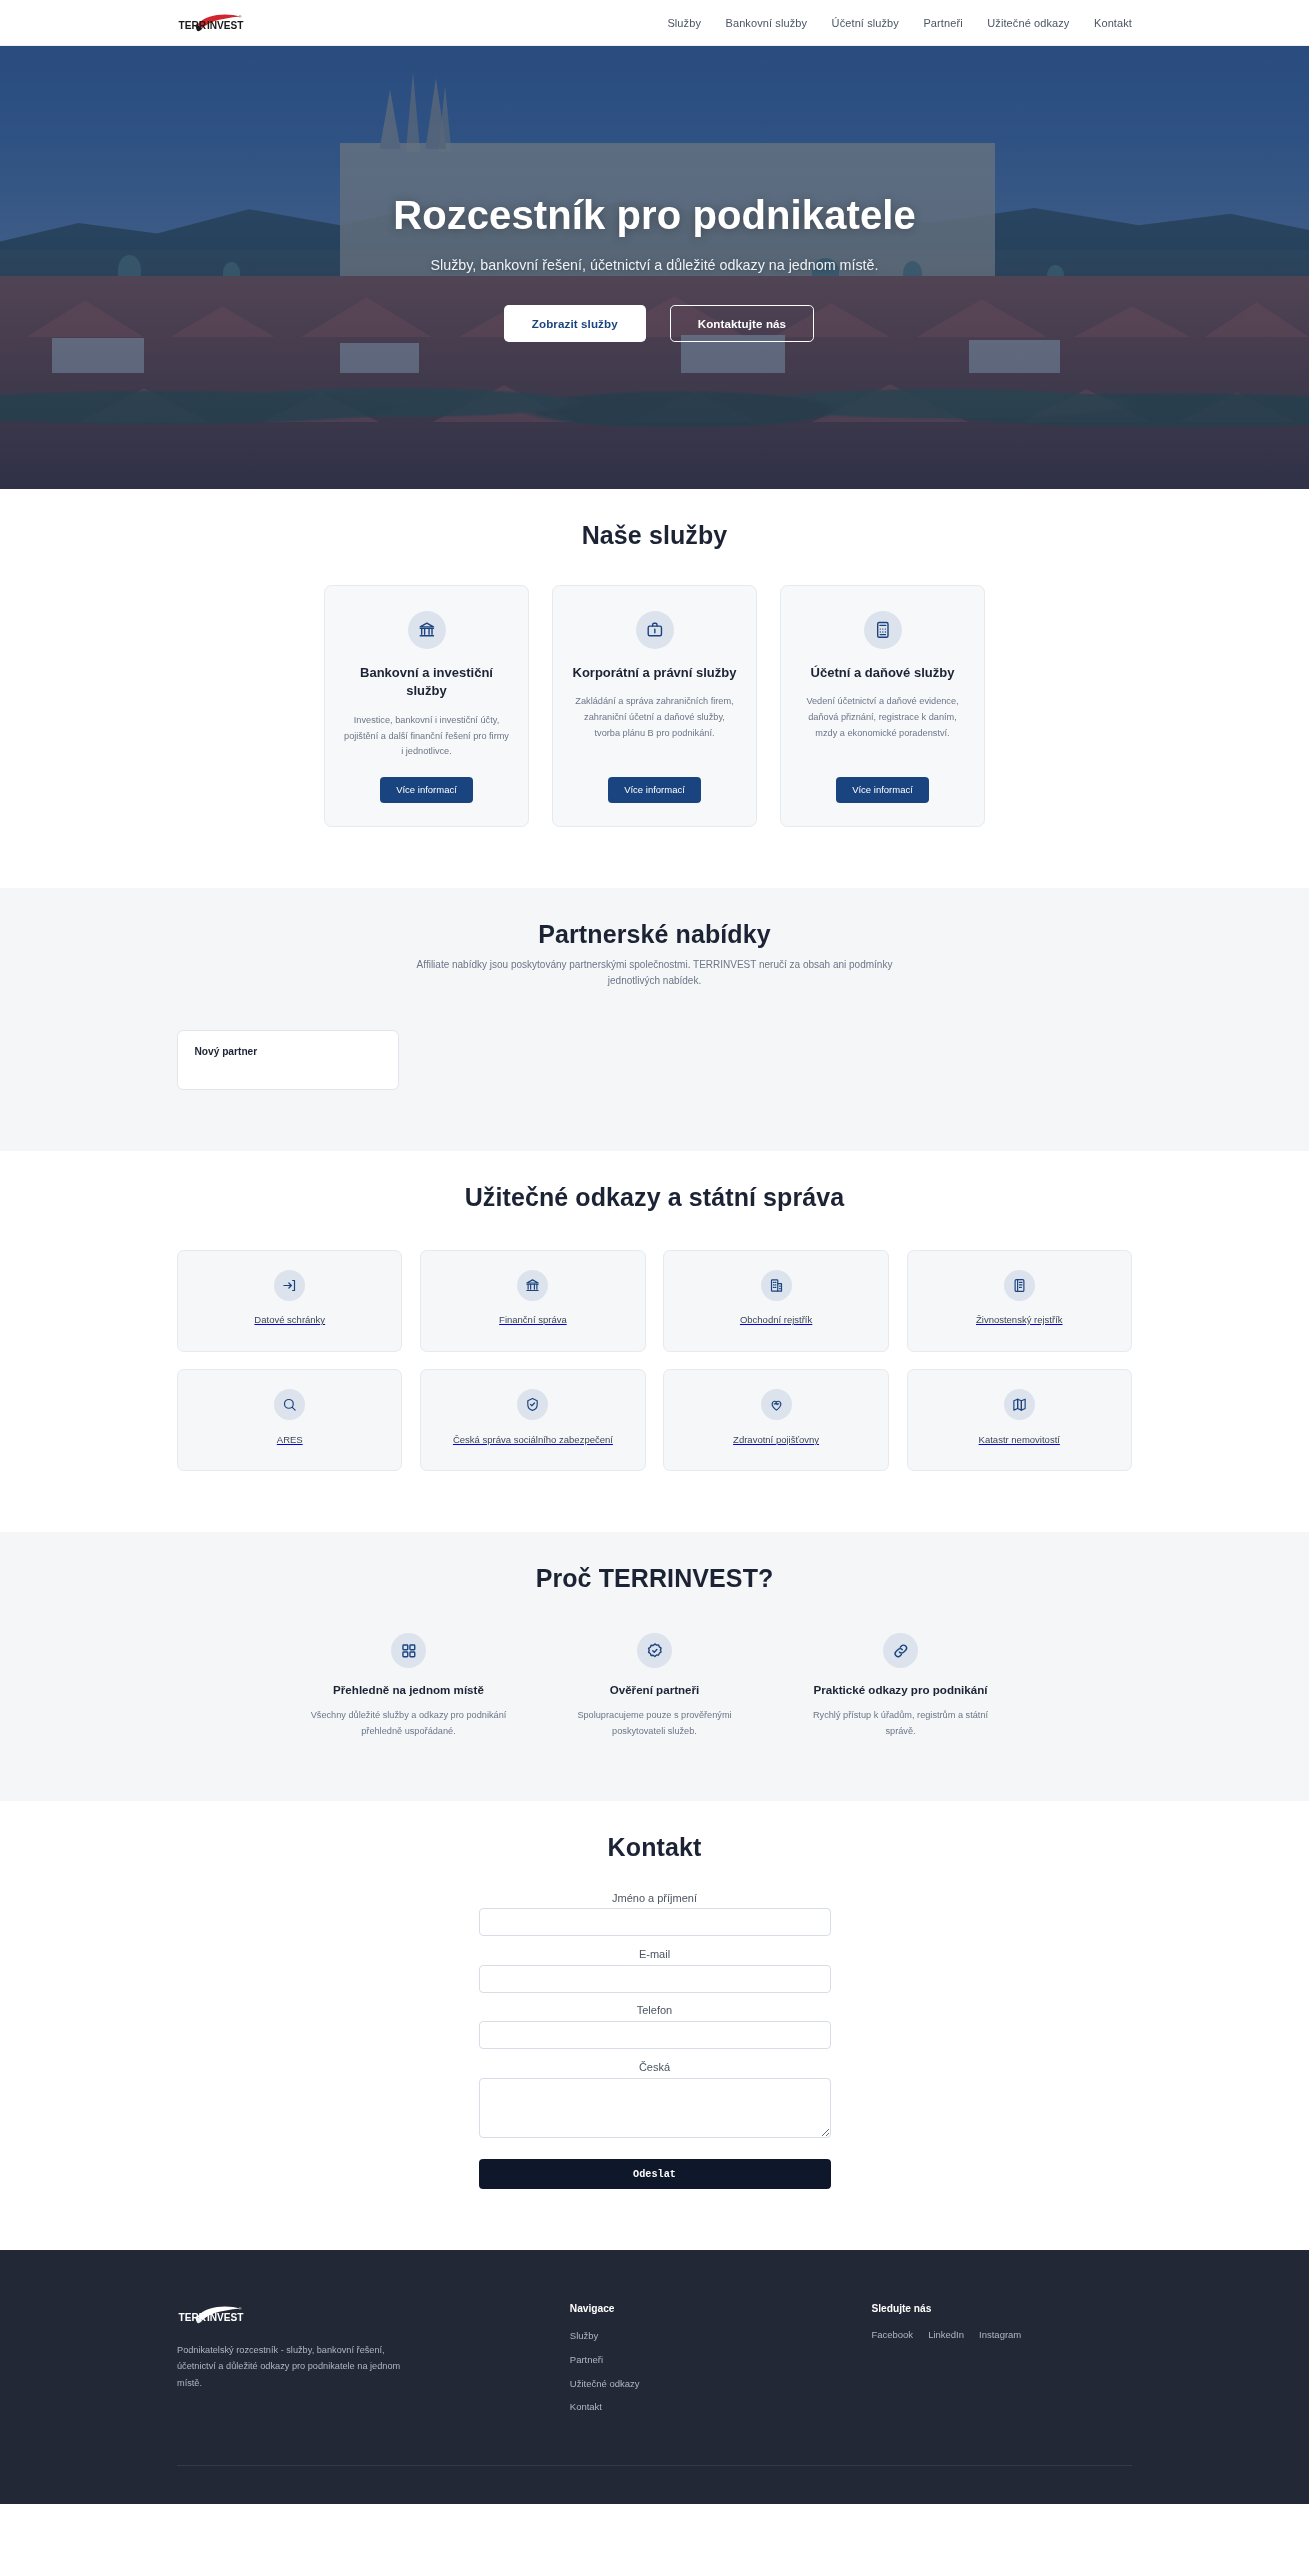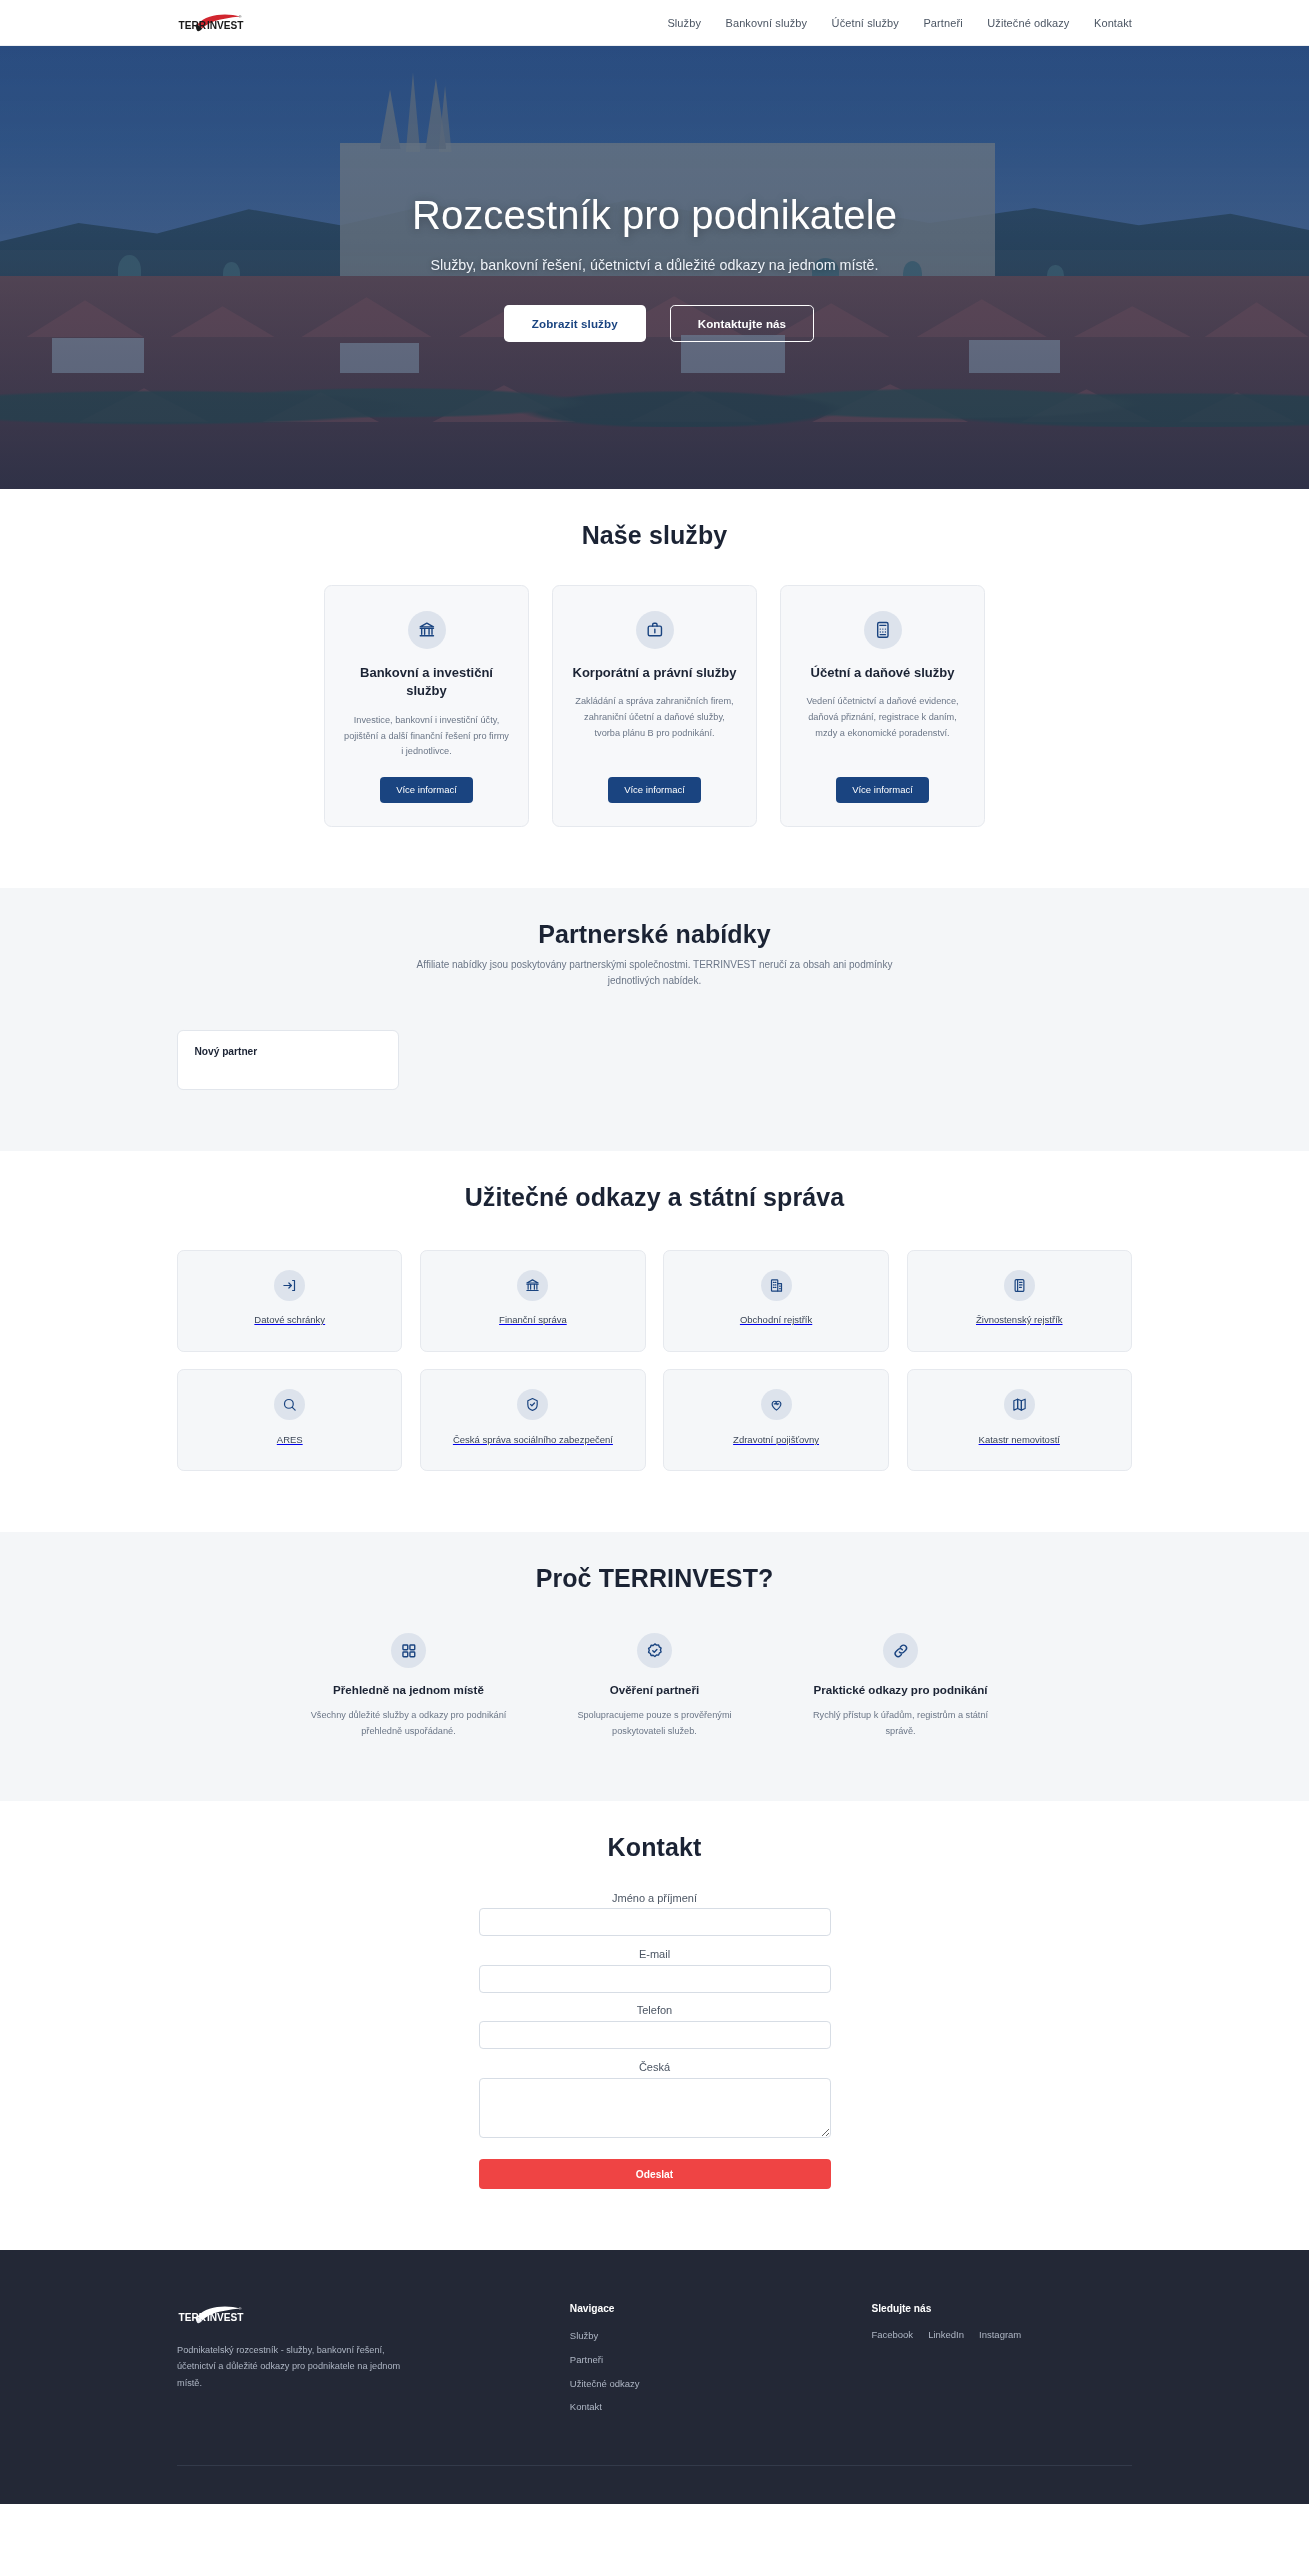--- a/index.html
+++ b/index.html
@@ -81,21 +81,21 @@
                radial-gradient(ellipse at 72% 76%, #45633f 0 13%, transparent 15%),
                radial-gradient(ellipse at 90% 83%, #3d5a3a 0 14%, transparent 16%);
     opacity:.85;
   }
   .hero-overlay{
     position:absolute; inset:0;
     background:linear-gradient(180deg, rgba(30,58,105,.62) 0%, rgba(27,52,96,.58) 50%, rgba(23,45,85,.66) 100%);
   }
   .hero-inner{ position:relative; z-index:3; text-align:center; width:736px; }
   .hero h1{
-    font-size:40px; line-height:1.14; font-weight:400; color:#ffffff;
+    font-size:40px; line-height:1.14; font-weight:700; color:#ffffff;
     letter-spacing:0.1px; margin-bottom:15px;
     text-shadow:0 1.4px 9.5px rgba(0,0,0,.30);
   }
   .hero p{
     font-size:14.3px; line-height:1.55; color:#eef2f8; font-weight:400;
     max-width:545px; margin:0 auto 29px; text-shadow:0 0.7px 5.5px rgba(0,0,0,.35);
   }
   .hero-btns{ display:flex; justify-content:center; gap:15px; }
   .btn{
     font-size:11.6px; font-weight:700; border-radius:4.8px; cursor:pointer;
@@ -175,23 +175,23 @@
   .contact-form{ width:352px; margin:30px auto 0; }
   .field{ margin-bottom:11.6px; }
   .field label{ display:block; font-size:11px; color:#4b5563; margin-bottom:4.8px;text-align:center; }
   .field input, .field textarea{
     width:100%; border:0.7px solid #d7dde5; border-radius:4.1px;
     padding:7.5px 8.2px; font-size:9.5px; font-family:inherit; color:#1b2334;
     background:#ffffff; outline:none;
   }
   .field textarea{ height:60px; resize:vertical; }
   .submit-btn{
-    width:100%; background:#ef4444; color:#ffffff; border:none; border-radius:4.1px;
+    width:100%; background:#0f172a; color:#ffffff; border:none; border-radius:4.1px;
     padding:9.5px 0; font-size:10.2px; font-weight:700; cursor:pointer;
-    font-family:Liberation Sans, sans-serif; margin-top:8.2px;
+    font-family:Liberation Mono, monospace; margin-top:8.2px;
   }
 
   
   .footer{ background:#232836; color:#c9cfdb; padding:53px 177px 0; }
   .footer-top{ display:grid; grid-template-columns:1.35fr 1fr 1fr; gap:41px;
     padding-bottom:41px; }
   .footer-desc{ font-size:9.2px; line-height:1.78; color:#aeb6c4;
     margin-top:13.6px; max-width:225px; }
   .footer h5{ font-size:10.2px; font-weight:700; color:#ffffff; margin-bottom:15px; }
   .footer-links{ list-style:none; }

